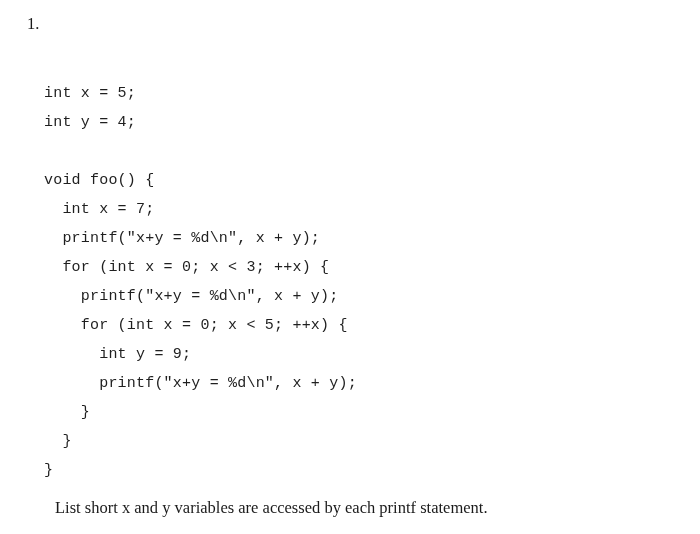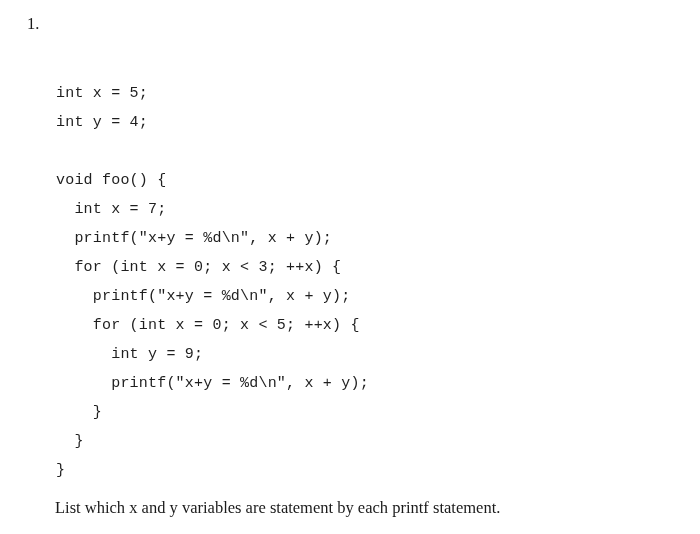--- a/index.html
+++ b/index.html
@@ -49,21 +49,21 @@
     font-family: "Liberation Serif", "DejaVu Serif", serif;
     font-size: 16.5px;
     line-height: 22px;
     color: #1a1a1a;
     white-space: nowrap;
   }
 
   
   .code-block {
     position: absolute;
-    left: 56px;
+    left: 44px;
     top: 64px;
     font-family: "Liberation Mono", "DejaVu Sans Mono", monospace;
     font-size: 15px;
     line-height: 29px;
     color: #1f1f1f;
     letter-spacing: 0.2px;
     white-space: pre;
   }
   .code-line {
     height: 29px;
@@ -89,15 +89,15 @@
 <body>
 
 <div class="page">
 
   <div class="list-item">
     <span class="item-number">1.</span>
   </div>
 
   <pre class="code-block"><div class="code-line">int x = 5;</div><div class="code-line">int y = 4;</div><div class="code-line blank"></div><div class="code-line">void foo() {</div><div class="code-line">  int x = 7;</div><div class="code-line">  printf("x+y = %d\n", x + y);</div><div class="code-line">  for (int x = 0; x &lt; 3; ++x) {</div><div class="code-line">    printf("x+y = %d\n", x + y);</div><div class="code-line">    for (int x = 0; x &lt; 5; ++x) {</div><div class="code-line">      int y = 9;</div><div class="code-line">      printf("x+y = %d\n", x + y);</div><div class="code-line">    }</div><div class="code-line">  }</div><div class="code-line">}</div></pre>
 
-  <div class="closing-text">List which x and y variables are statement by each printf statement.</div>
+  <div class="closing-text">List short x and y variables are accessed by each printf statement.</div>
 
 </div>
 
 </body></html>

